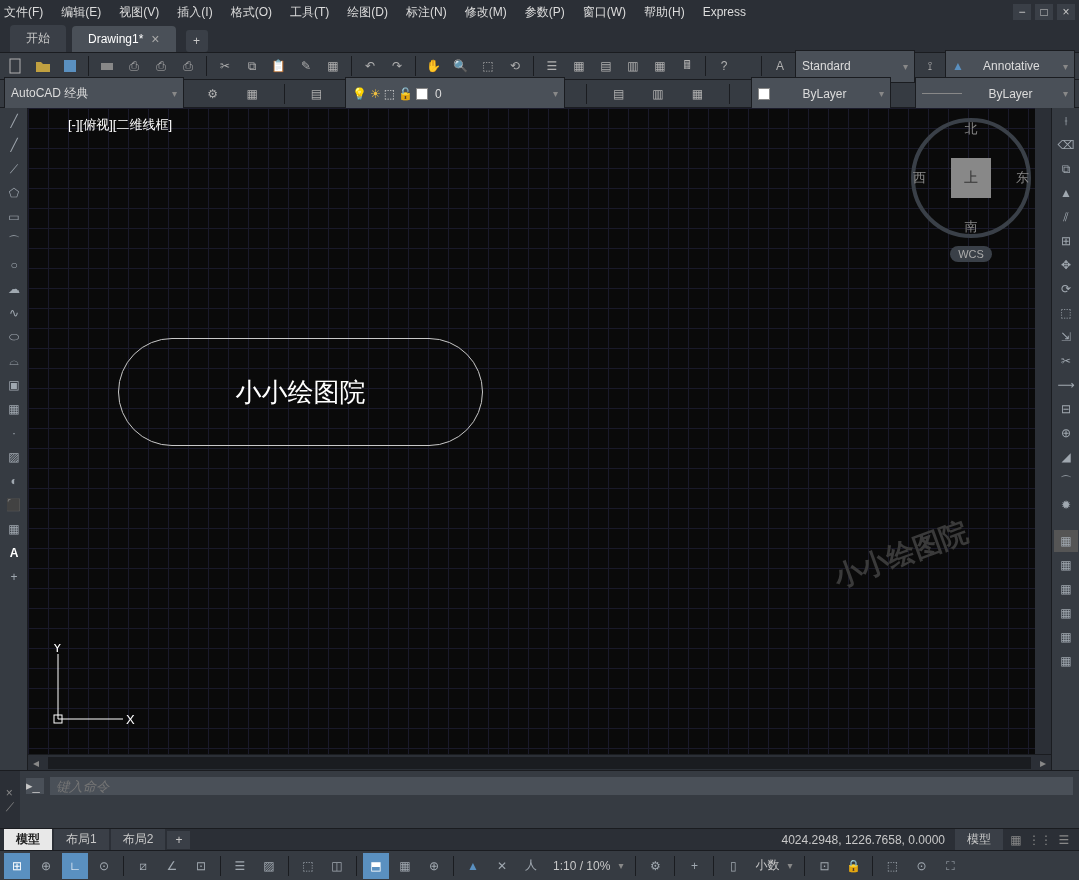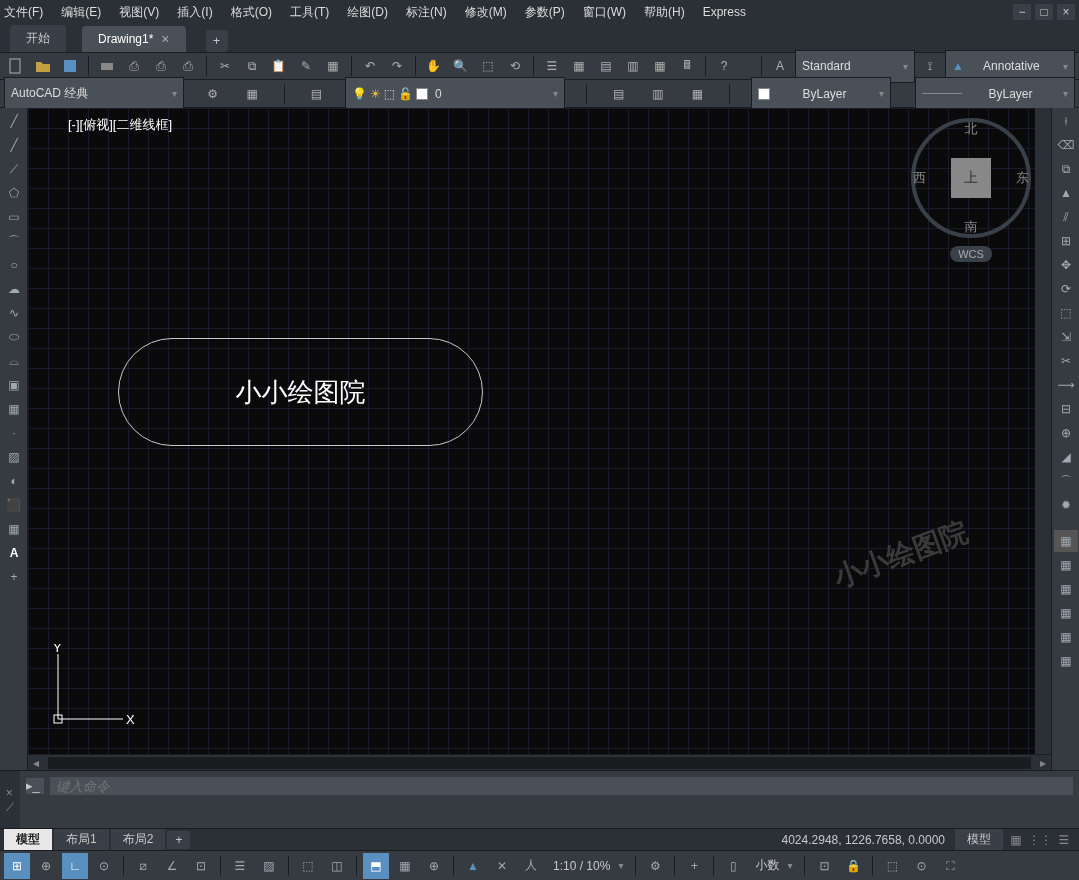--- a/index.html
+++ b/index.html
@@ -5,21 +5,21 @@
 * { margin: 0; padding: 0; box-sizing: border-box; font-family: "Microsoft YaHei", Arial, sans-serif; }
 body { width: 1079px; height: 880px; background: #2b2f36; color: #c8c8c8; overflow: hidden; font-size: 12px; }
 
 
 .menubar { display: flex; align-items: center; height: 24px; background: #2b2f36; padding: 0 4px; gap: 18px; }
 .menubar span { color: #dcdcdc; cursor: pointer; }
 .window-controls { margin-left: auto; display: flex; gap: 4px; }
 .wc-btn { width: 18px; height: 16px; background: #3a3f47; display: flex; align-items: center; justify-content: center; color: #c8c8c8; }
 
 
-.tabbar { display: flex; align-items: flex-end; height: 28px; background: #2b2f36; padding-left: 10px; gap: 16px; }
+.tabbar { display: flex; align-items: flex-end; height: 28px; background: #2b2f36; padding-left: 10px; gap: 6px; }
 .tab { padding: 5px 16px; background: #3a3f47; color: #c8c8c8; border-radius: 4px 4px 0 0; cursor: pointer; display: flex; align-items: center; gap: 8px; }
 .tab.active { background: #4a5058; color: #fff; }
 .tab-close { color: #aaa; font-size: 14px; }
 .tab-add { width: 22px; height: 22px; background: #3a3f47; border-radius: 3px; display: flex; align-items: center; justify-content: center; margin-left: 4px; }
 
 
 .toolbar { display: flex; align-items: center; height: 28px; background: #363b42; border-top: 1px solid #1a1c20; border-bottom: 1px solid #1a1c20; padding: 0 4px; gap: 3px; }
 .tb-btn { width: 24px; height: 24px; display: flex; align-items: center; justify-content: center; cursor: pointer; color: #b0b0b0; border-radius: 2px; }
 .tb-sep { width: 1px; height: 20px; background: #1a1c20; margin: 0 3px; }
 .tb-dropdown { background: #4a5058; border: 1px solid #1a1c20; height: 33px; padding: 0 6px; color: #dcdcdc; display: flex; align-items: center; min-width: 100px; justify-content: space-between; cursor: pointer; }

